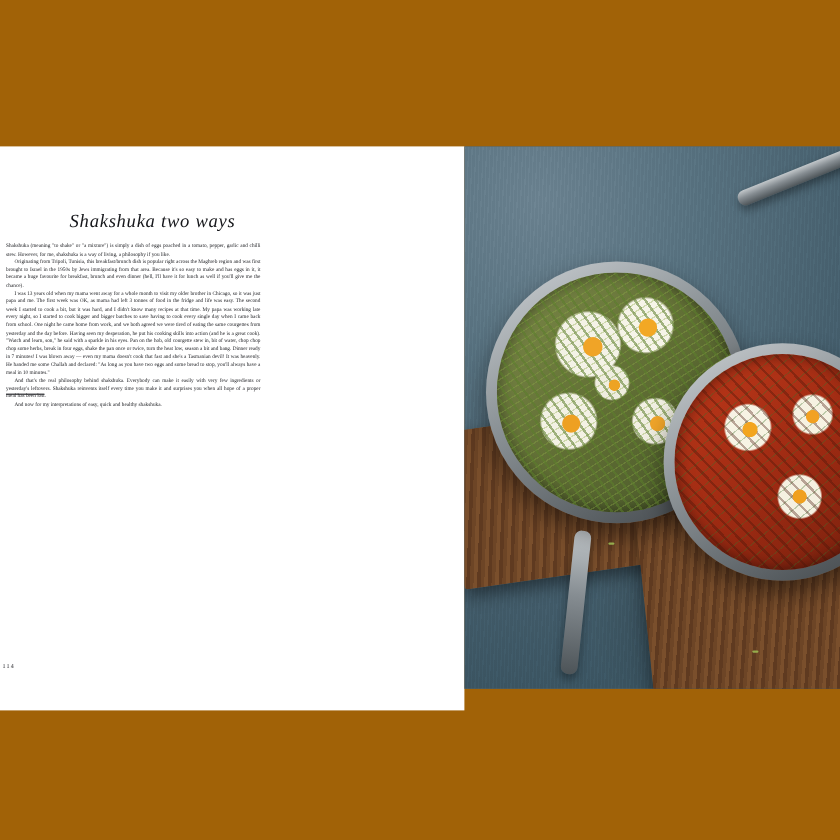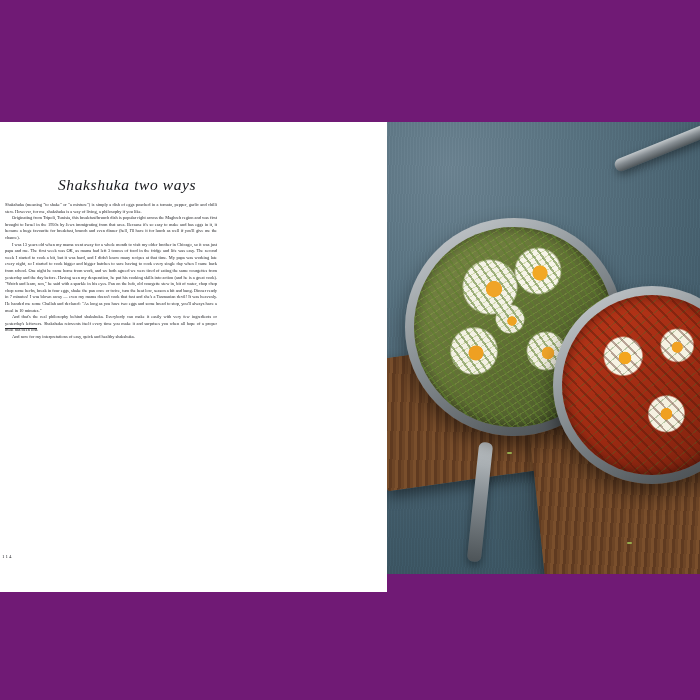--- a/index.html
+++ b/index.html
@@ -8,21 +8,21 @@
     width: 700px;
     height: 700px;
     background: #ffffff;
     font-family: "Liberation Serif", serif;
   }
 
   .spread {
     position: relative;
     width: 700px;
     height: 700px;
-    background: #701a75;
+    background: #a16207;
     overflow: hidden;
   }
 
   
   .text-page {
     position: absolute;
     left: 0;
     top: 122px;
     width: 387px;
     height: 470px;

